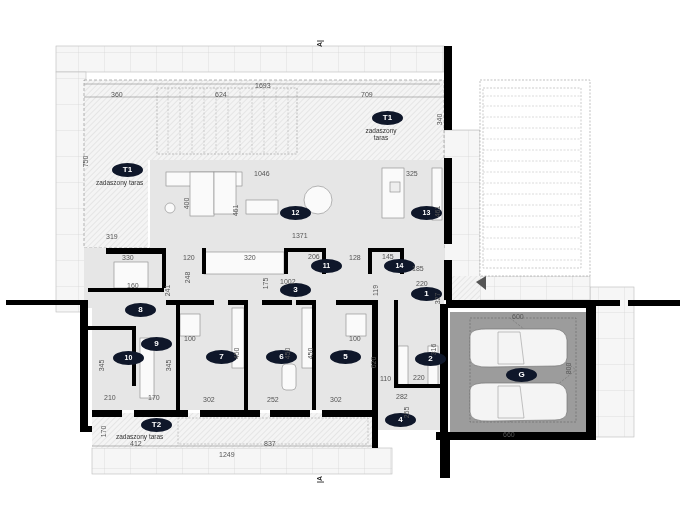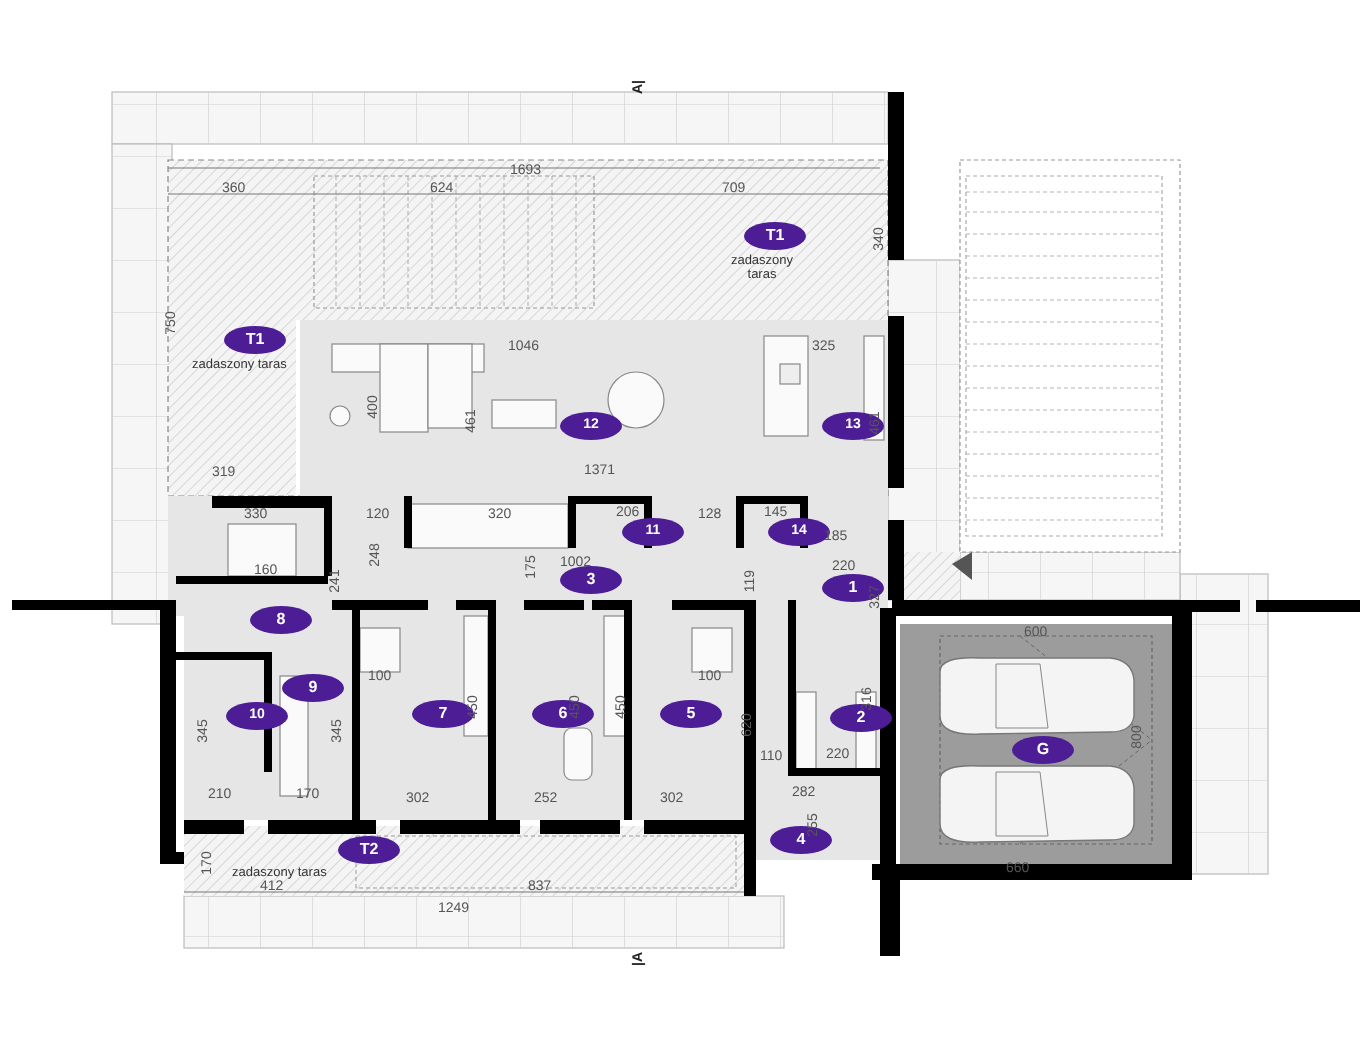--- a/index.html
+++ b/index.html
@@ -1,20 +1,20 @@
 <!DOCTYPE html>
 <html><head>
 <meta charset="utf-8">
 <style>
   html,body{margin:0;padding:0;background:#ffffff;}
   body{width:686px;height:520px;position:relative;overflow:hidden;font-family:"Liberation Sans",sans-serif;}
   #plan{position:absolute;left:0;top:0;width:686px;height:520px;}
   .lbl{position:absolute;font-family:"Liberation Sans",sans-serif;font-size:7px;color:#555;white-space:nowrap;line-height:1;}
   .vlbl{transform:rotate(-90deg);transform-origin:center center;}
-  .badge{position:absolute;width:31px;height:14px;border-radius:50%;background:#4c1d95;color:#fff;font-size:8px;font-weight:bold;text-align:center;line-height:14px;font-family:"Liberation Sans",sans-serif;}
+  .badge{position:absolute;width:31px;height:14px;border-radius:50%;background:#0f172a;color:#fff;font-size:8px;font-weight:bold;text-align:center;line-height:14px;font-family:"Liberation Sans",sans-serif;}
   .tlabel{position:absolute;font-size:6.5px;color:#333;text-align:center;line-height:1.15;white-space:nowrap;font-family:"Liberation Sans",sans-serif;}
   .section{position:absolute;font-size:7px;font-weight:bold;color:#222;font-family:"Liberation Sans",sans-serif;}
 </style>
 </head>
 <body>
 
 <svg id="plan" viewBox="0 0 686 520" xmlns="http://www.w3.org/2000/svg">
   <defs>
     <pattern id="hatch" width="4" height="4" patternUnits="userSpaceOnUse" patternTransform="rotate(45)">
       <rect width="4" height="4" fill="#f4f4f4"></rect>
@@ -194,21 +194,21 @@
   <polygon points="476,282 486,276 486,290" fill="#555"></polygon>
 </svg>
 
 <div class="section" style="left:316px;top:40px;transform:rotate(-90deg);">A|</div>
 <div class="section" style="left:316px;top:476px;transform:rotate(-90deg);">|A</div>
 
 <div class="badge" style="left:372px;top:111px;">T1</div>
 <div class="tlabel" style="left:364px;top:127px;width:34px;white-space:normal;">zadaszony taras</div>
 <div class="badge" style="left:112px;top:163px;">T1</div>
 <div class="tlabel" style="left:96px;top:179px;">zadaszony taras</div>
-<div class="badge" style="left:141px;top:418px;margin-left:28px;">T2</div>
+<div class="badge" style="left:141px;top:418px;">T2</div>
 <div class="tlabel" style="left:116px;top:433px;">zadaszony taras</div>
 
 <div class="badge" style="left:411px;top:287px;">1</div>
 <div class="badge" style="left:415px;top:352px;">2</div>
 <div class="badge" style="left:280px;top:283px;">3</div>
 <div class="badge" style="left:385px;top:413px;">4</div>
 <div class="badge" style="left:330px;top:350px;">5</div>
 <div class="badge" style="left:266px;top:350px;">6</div>
 <div class="badge" style="left:206px;top:350px;">7</div>
 <div class="badge" style="left:125px;top:303px;">8</div>

